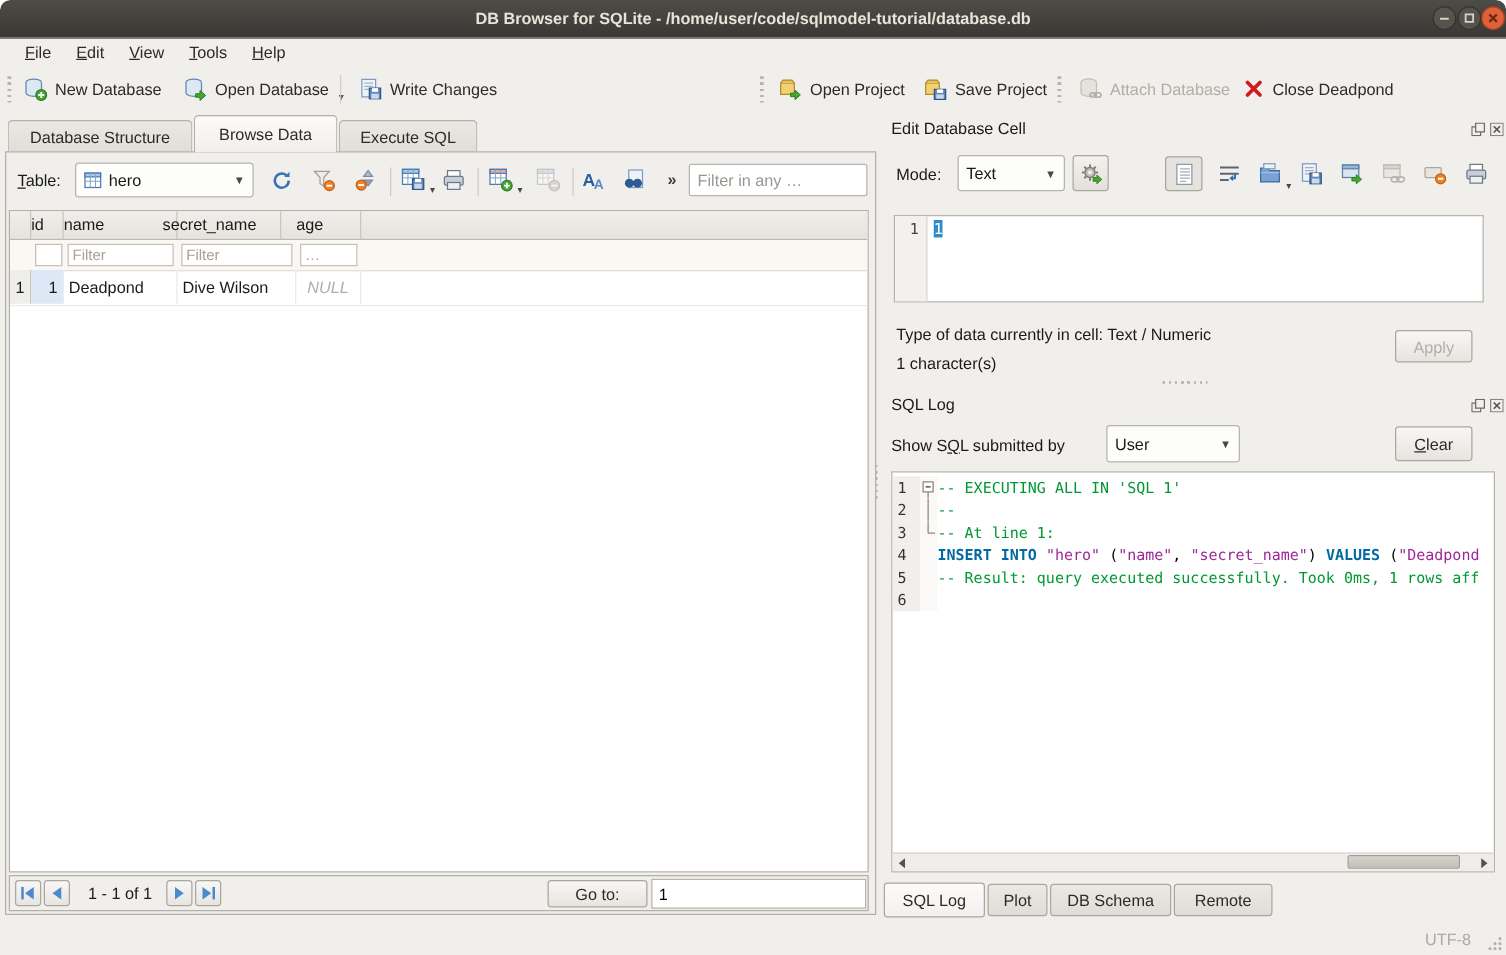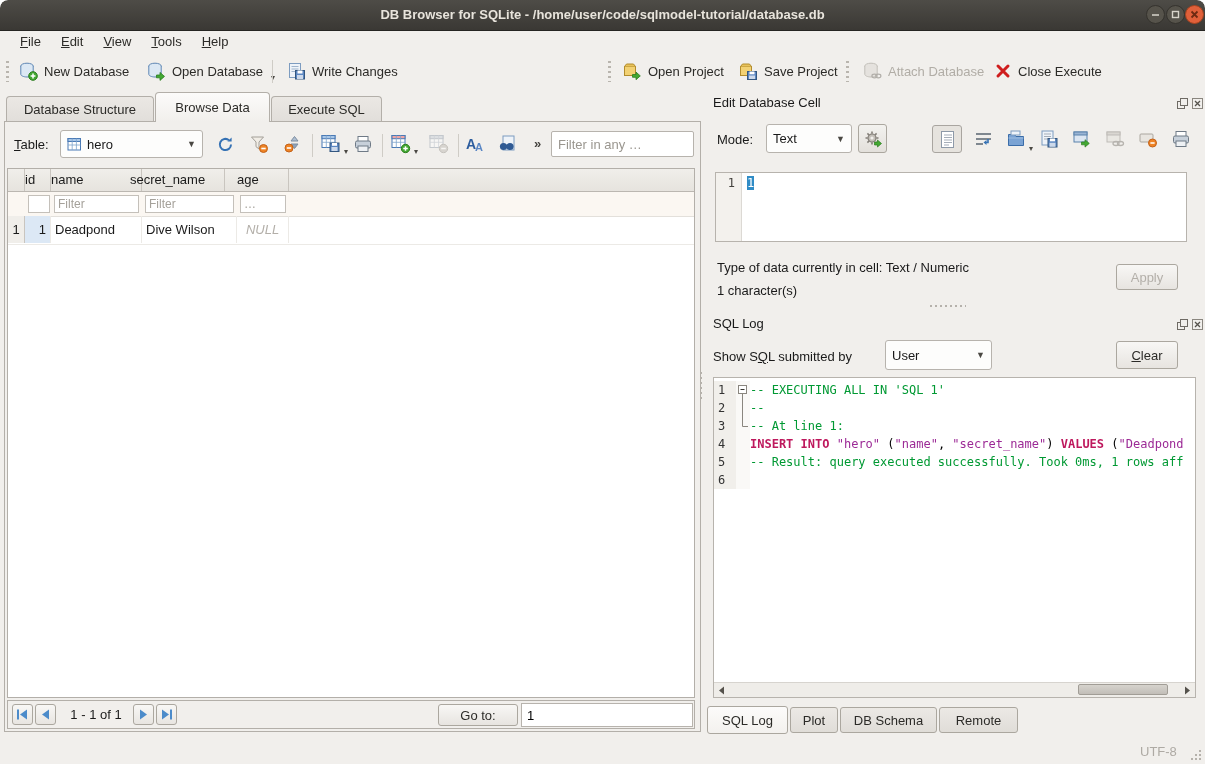--- a/index.html
+++ b/index.html
@@ -91,21 +91,21 @@
   .dots-v{width:2px;background:repeating-linear-gradient(#b5b1ab 0 2px,transparent 2px 5px);}
 
   
   .log-frame{left:713px;top:377px;width:483px;height:321px;background:#fff;border:1px solid #b7b3ad;box-sizing:border-box;overflow:hidden;}
   .log-lines{position:absolute;left:0;top:0;width:100%;padding-top:3px;}
   .log-line{display:flex;height:18px;line-height:18px;white-space:pre;}
   .log-num{width:22px;flex:0 0 22px;background:#f1efeb;color:#333;font-family:"DejaVu Sans Mono",monospace;font-size:12px;padding-left:4px;box-sizing:border-box;}
   .log-fold{width:14px;flex:0 0 14px;background:#faf9f7;}
   .log-text{font-family:"DejaVu Sans Mono",monospace;font-size:12px;color:#000;}
   .tok-comment{color:#009933;}
-  .tok-keyword{color:#be185d;font-weight:bold;}
+  .tok-keyword{color:#0369a1;font-weight:bold;}
   .tok-identifier{color:#9c2a96;}
   .tok-plain{color:#000;}
   .hscroll{position:absolute;left:0;bottom:0;width:100%;height:15px;background:#efede9;border-top:1px solid #d7d4cf;box-sizing:border-box;}
   .hs-arrow{position:absolute;top:0;width:15px;height:14px;display:flex;align-items:center;justify-content:center;}
   .hs-handle{position:absolute;top:1px;height:11px;background:linear-gradient(#d6d3cd,#c2beb8);border:1px solid #a19d96;border-radius:2px;box-sizing:border-box;}
 
   .btab{position:absolute;box-sizing:border-box;border:1px solid #aba79f;border-radius:3px;
     background:linear-gradient(#ece9e5,#e0ddd8);text-align:center;color:#2c2b28;}
   .btab.active{background:linear-gradient(#fcfbfa,#f3f1ee);}
 
@@ -219,21 +219,21 @@
         <ellipse cx="12.5" cy="15" rx="2.6" ry="1.8" fill="none" stroke="#7e7a73" stroke-width="1.2"></ellipse>
         <ellipse cx="16.3" cy="15" rx="2.6" ry="1.8" fill="none" stroke="#7e7a73" stroke-width="1.2"></ellipse>
       </svg>
       <span>Attach Database</span>
     </div>
 
     <div class="tbtn" style="left:988px;">
       <svg width="18" height="18" viewBox="0 0 18 18">
         <path d="M4 4l10 10M14 4L4 14" stroke="#cf1d1d" stroke-width="3" stroke-linecap="round"></path>
       </svg>
-      <span>Close Execute</span>
+      <span>Close Deadpond</span>
     </div>
   </div>
 
   <div class="abs tab" style="left:6px;top:96px;width:148px;height:26px;line-height:26px;">
     <span>Database Structure</span>
   </div>
   <div class="abs tab active" style="left:155px;top:92px;width:115px;height:30px;line-height:30px;">
     <span>Browse Data</span>
   </div>
   <div class="abs tab" style="left:271px;top:96px;width:111px;height:26px;line-height:26px;">

